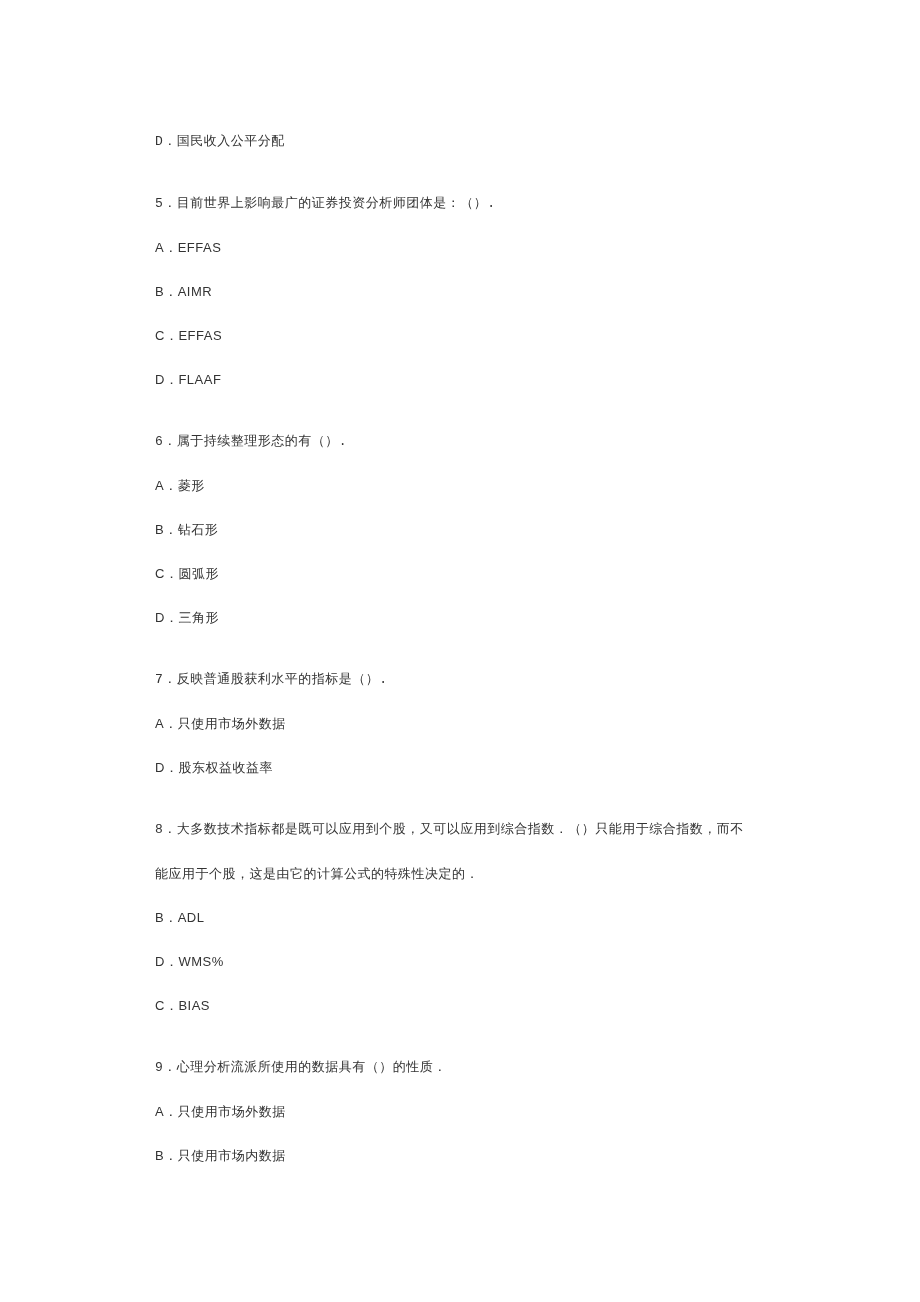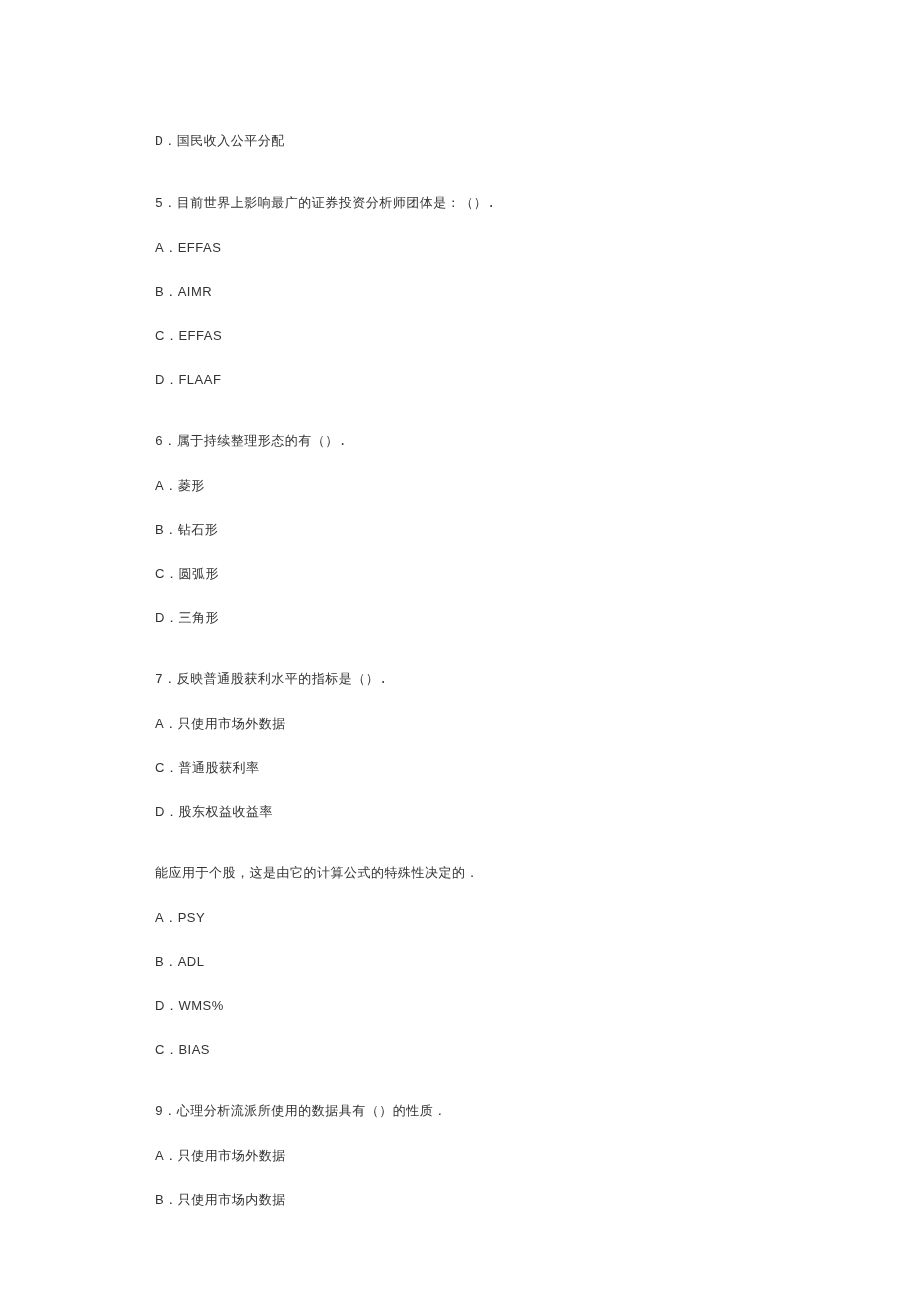--- a/index.html
+++ b/index.html
@@ -52,27 +52,26 @@
     <div class="line">6．属于持续整理形态的有（）.</div>
     <div class="line">A．菱形</div>
     <div class="line">B．钻石形</div>
     <div class="line">C．圆弧形</div>
     <div class="line">D．三角形</div>
   </div>
 
   <div class="block">
     <div class="line">7．反映普通股获利水平的指标是（）.</div>
     <div class="line">A．只使用市场外数据</div>
-    <div class="line">C．普通股获利率</div>
     <div class="line">D．股东权益收益率</div>
   </div>
 
   <div class="block">
+    <div class="line">8．大多数技术指标都是既可以应用到个股，又可以应用到综合指数．（）只能用于综合指数，而不</div>
     <div class="line">能应用于个股，这是由它的计算公式的特殊性决定的．</div>
-    <div class="line">A．PSY</div>
     <div class="line">B．ADL</div>
     <div class="line">D．WMS%</div>
     <div class="line">C．BIAS</div>
   </div>
 
   <div class="block">
     <div class="line">9．心理分析流派所使用的数据具有（）的性质．</div>
     <div class="line">A．只使用市场外数据</div>
     <div class="line">B．只使用市场内数据</div>
 

